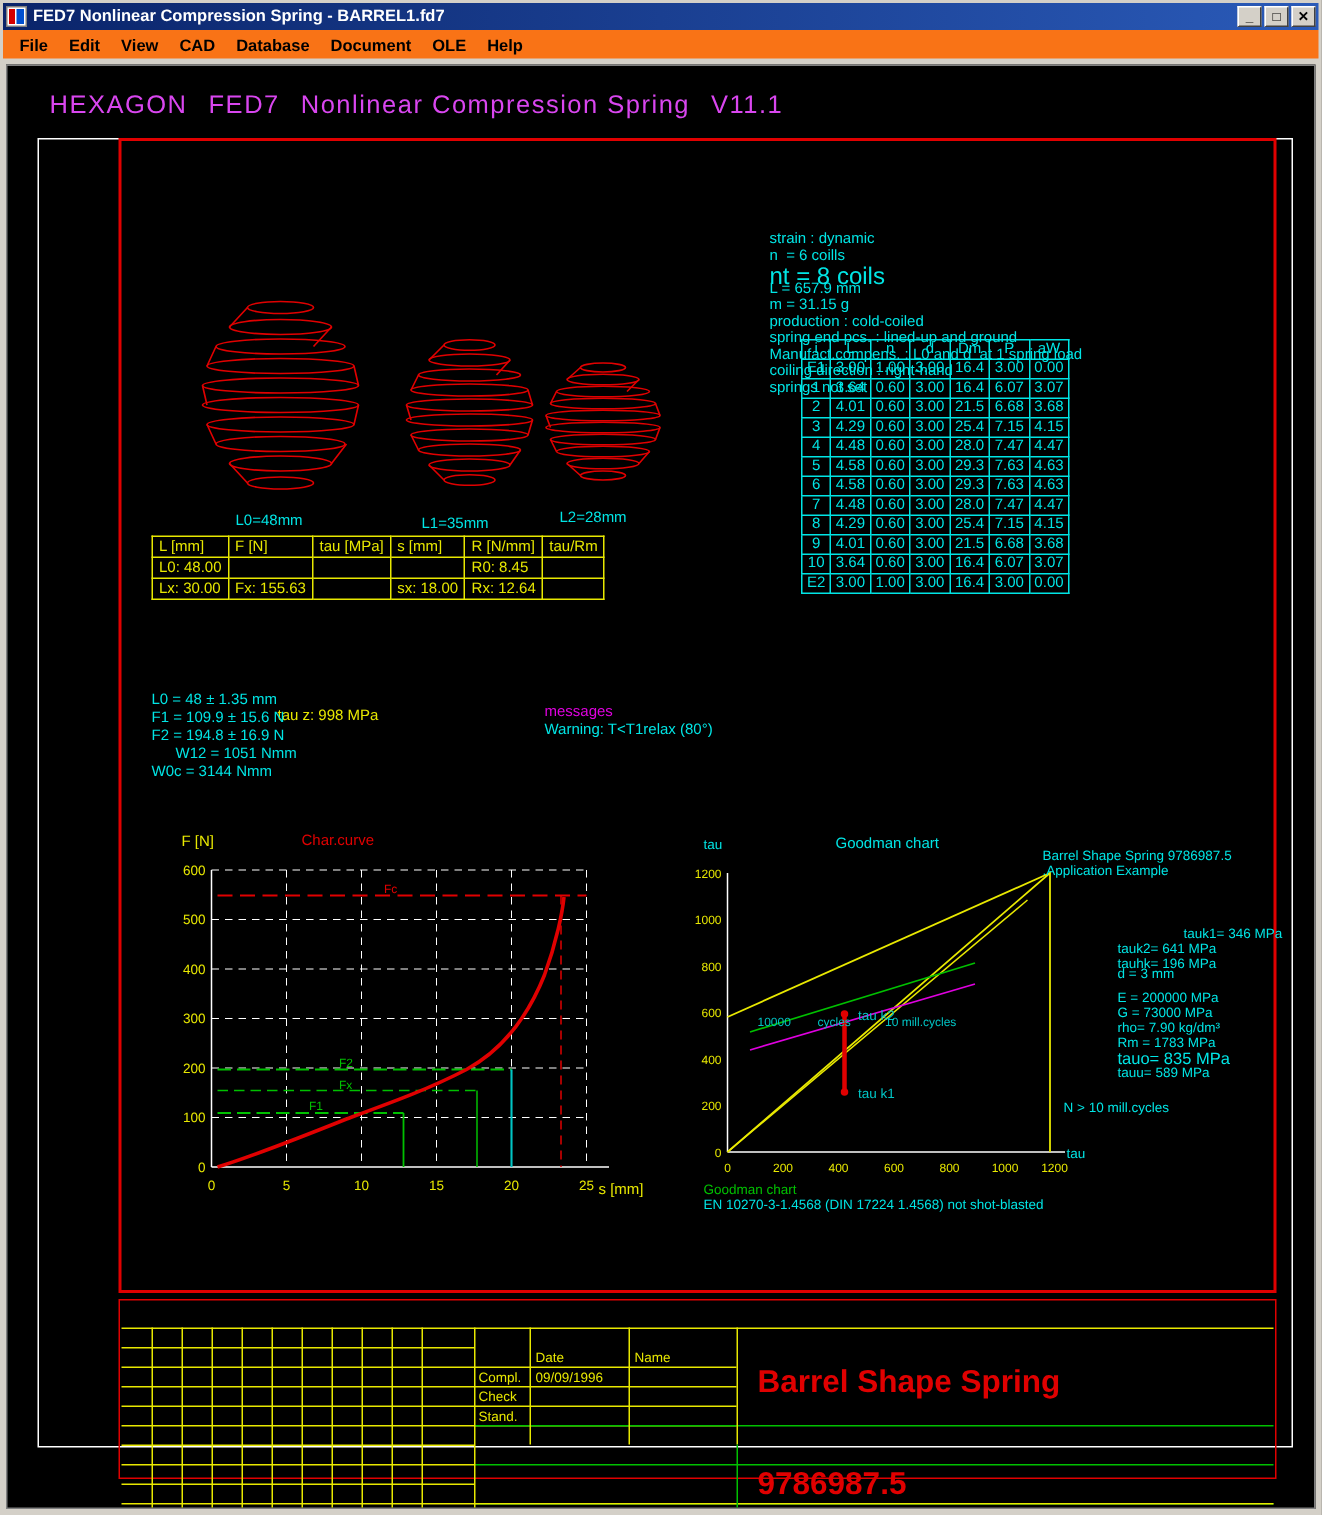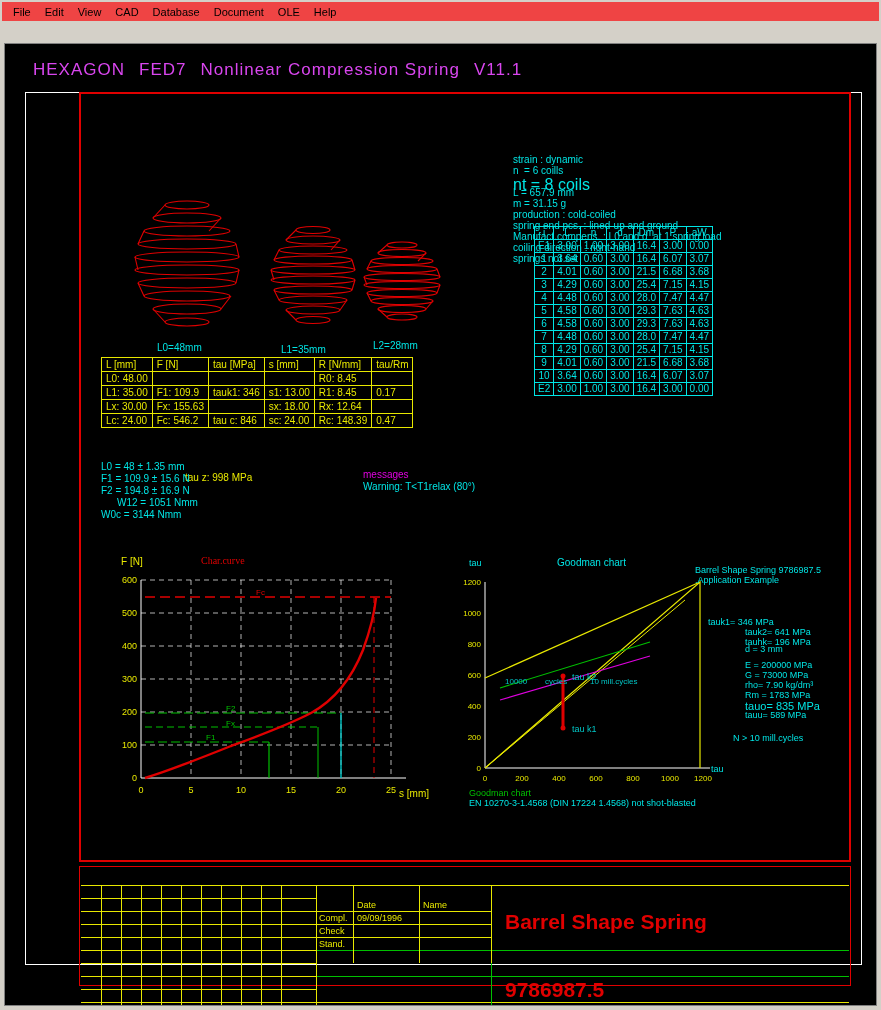--- a/index.html
+++ b/index.html
@@ -52,25 +52,26 @@
     position:relative;
     font-size:9px;
     color:#000;
     display:flex;align-items:center;justify-content:center;
     line-height:1;
     font-family:"Liberation Sans", sans-serif;
   }
   
   .menubar{
     height:19px;
-    background:#ef4444;
-    display:flex;align-items:center;
+    background:#f97316;
+    display:flex;align-items:flex-end;
     padding-left:4px;
     font-size:11px;
     color:#000;
+    font-weight:bold;
   }
   .menubar span{padding:2px 7px;}
   
   .client{
     position:absolute;left:2px;top:41px;right:2px;bottom:2px;
     background:#000;
     border:1px solid #808080;
     box-sizing:border-box;
     overflow:hidden;
   }
@@ -134,20 +135,29 @@
   
   .tb-line{position:absolute;background:#e8e800;}
   .tb-green{position:absolute;background:#00c000;}
   svg{display:block;}
 </style>
 </head>
 <body>
 
 <div class="window">
 
+  <div class="titlebar">
+    <div class="title-icon"></div>
+    <div class="title-text">FED7  Nonlinear Compression Spring  -  BARREL1.fd7</div>
+    <div class="title-buttons">
+      <div class="tbtn">_</div>
+      <div class="tbtn">□</div>
+      <div class="tbtn">✕</div>
+    </div>
+  </div>
 
   <div class="menubar">
     <span>File</span>
     <span>Edit</span>
     <span>View</span>
     <span>CAD</span>
     <span>Database</span>
     <span>Document</span>
     <span>OLE</span>
     <span>Help</span>
@@ -365,42 +375,26 @@
           </tr>
           <tr>
             <td>L0:  48.00</td>
             <td></td>
             <td></td>
             <td></td>
             <td>R0:   8.45</td>
             <td></td>
           </tr>
           <tr>
-            <td>L1:  35.00</td>
-            <td>F1: 109.9</td>
-            <td>tauk1: 346</td>
-            <td>s1:  13.00</td>
-            <td>R1:   8.45</td>
-            <td>0.17</td>
-          </tr>
-          <tr>
             <td>Lx:  30.00</td>
             <td>Fx: 155.63</td>
             <td></td>
             <td>sx:  18.00</td>
             <td>Rx:  12.64</td>
             <td></td>
-          </tr>
-          <tr>
-            <td>Lc:  24.00</td>
-            <td>Fc: 546.2</td>
-            <td>tau c: 846</td>
-            <td>sc:  24.00</td>
-            <td>Rc: 148.39</td>
-            <td>0.47</td>
           </tr>
         </tbody>
     </table>
     <div class="t yellow" style="left:180px;top:392px;font-size:10px;margin-top:36px;">tau z: 998 MPa</div>
 
     <div class="t cyan" style="left:96px;top:417px;font-size:10px;">L0 = 48 ± 1.35 mm</div>
     <div class="t cyan" style="left:96px;top:429px;font-size:10px;">F1 = 109.9 ± 15.6 N</div>
     <div class="t cyan" style="left:96px;top:441px;font-size:10px;">F2 = 194.8 ± 16.9 N</div>
     <div class="t cyan" style="left:96px;top:453px;font-size:10px;margin-left:16px;">W12 = 1051 Nmm</div>
     <div class="t cyan" style="left:96px;top:465px;font-size:10px;">W0c = 3144 Nmm</div>
@@ -462,21 +456,21 @@
         </g>
         <g fill="#e00000" font-size="8" font-family="Liberation Sans, sans-serif">
           <text x="155" y="35">Fc</text>
         </g>
         <g fill="#00c000" font-size="8" font-family="Liberation Sans, sans-serif">
           <text x="125" y="151">F2</text>
           <text x="125" y="166">Fx</text>
           <text x="105" y="180">F1</text>
         </g>
       </svg>
-      <div class="t red" style="left:100px;top:-5px;font-size:10px;font-family:Liberation Serif, serif;">Char.curve</div>
+      <div class="t red" style="left:100px;top:-5px;font-size:10px;">Char.curve</div>
       <div class="t yellow" style="left:20px;top:-4px;font-size:10px;">F [N]</div>
       <div class="t yellow" style="left:298px;top:228px;font-size:10px;">s [mm]</div>
     </div>
 
     <div style="position:absolute;left:440px;top:516px;width:290px;height:250px;">
       <svg width="290" height="250" viewBox="0 0 290 250">
 
         <line x1="40" y1="22" x2="40" y2="208" stroke="#ffffff" stroke-width="1"></line>
         <line x1="40" y1="208" x2="265" y2="208" stroke="#ffffff" stroke-width="1"></line>
 
@@ -522,30 +516,30 @@
       <div class="t cyan" style="left:112px;top:-3px;font-size:10px;">Goodman chart</div>
       <div class="t cyan" style="left:24px;top:-2px;font-size:9px;">tau</div>
       <div class="t cyan" style="left:266px;top:204px;font-size:9px;">tau</div>
       <div class="t green" style="left:24px;top:228px;font-size:9px;">Goodman chart</div>
       <div class="t cyan" style="left:24px;top:238px;font-size:9px;">EN 10270-3-1.4568 (DIN 17224 1.4568) not shot-blasted</div>
     </div>
 
     <div class="t cyan" style="left:690px;top:521px;font-size:9px;">Barrel Shape Spring 9786987.5</div>
     <div class="t cyan" style="left:690px;top:531px;font-size:9px;">.Application Example</div>
     <div class="t cyan" style="left:740px;top:556px;font-size:9px;margin-top:44px;">d = 3 mm</div>
-    <div class="t cyan" style="left:703px;top:573px;font-size:9px;">tauk1= 346 MPa</div>
+    <div class="t cyan" style="left:784px;top:573px;font-size:9px;">tauk1= 346 MPa</div>
     <div class="t cyan" style="left:740px;top:583px;font-size:9px;">tauk2= 641 MPa</div>
     <div class="t cyan" style="left:740px;top:593px;font-size:9px;">tauhk= 196 MPa</div>
     <div class="t cyan" style="left:740px;top:616px;font-size:9px;">E = 200000 MPa</div>
     <div class="t cyan" style="left:740px;top:626px;font-size:9px;">G = 73000 MPa</div>
     <div class="t cyan" style="left:740px;top:636px;font-size:9px;">rho= 7.90 kg/dm³</div>
     <div class="t cyan" style="left:740px;top:646px;font-size:9px;">Rm = 1783 MPa</div>
     <div class="t cyan" style="left:740px;top:656px;font-size:11px;">tauo= 835 MPa</div>
     <div class="t cyan" style="left:740px;top:666px;font-size:9px;">tauu= 589 MPa</div>
-    <div class="t cyan" style="left:728px;top:689px;font-size:9px;">N &gt; 10 mill.cycles</div>
+    <div class="t cyan" style="left:704px;top:689px;font-size:9px;">N &gt; 10 mill.cycles</div>
 
     <div class="tb-line" style="left:76px;top:841px;width:768px;height:1px;"></div>
     <div class="tb-line" style="left:76px;top:854px;width:235px;height:1px;"></div>
     <div class="tb-line" style="left:76px;top:867px;width:410px;height:1px;"></div>
     <div class="tb-line" style="left:76px;top:880px;width:410px;height:1px;"></div>
     <div class="tb-line" style="left:76px;top:893px;width:410px;height:1px;"></div>
     <div class="tb-line" style="left:76px;top:906px;width:410px;height:1px;"></div>
     <div class="tb-line" style="left:76px;top:919px;width:235px;height:1px;"></div>
     <div class="tb-green" style="left:311px;top:906px;width:533px;height:1px;"></div>
     <div class="tb-green" style="left:311px;top:932px;width:533px;height:1px;"></div>

